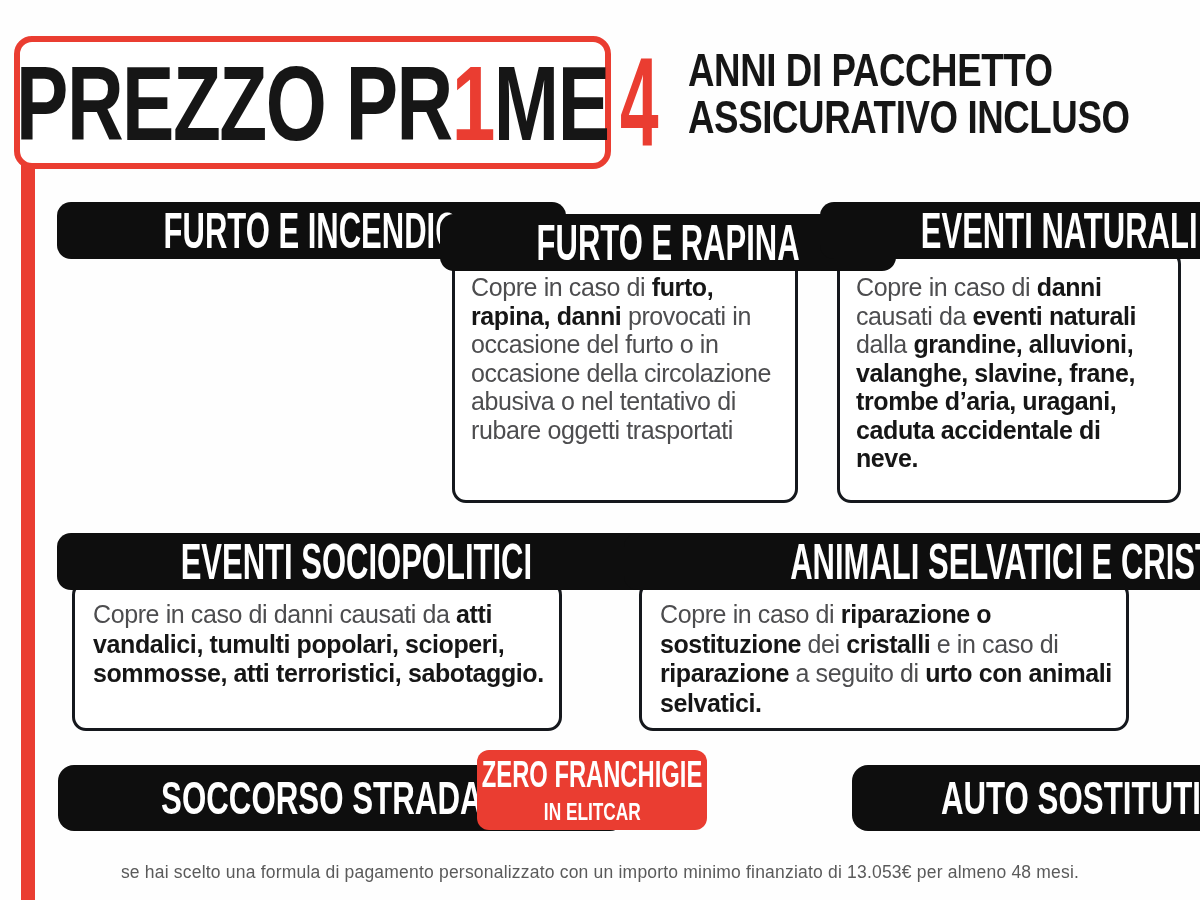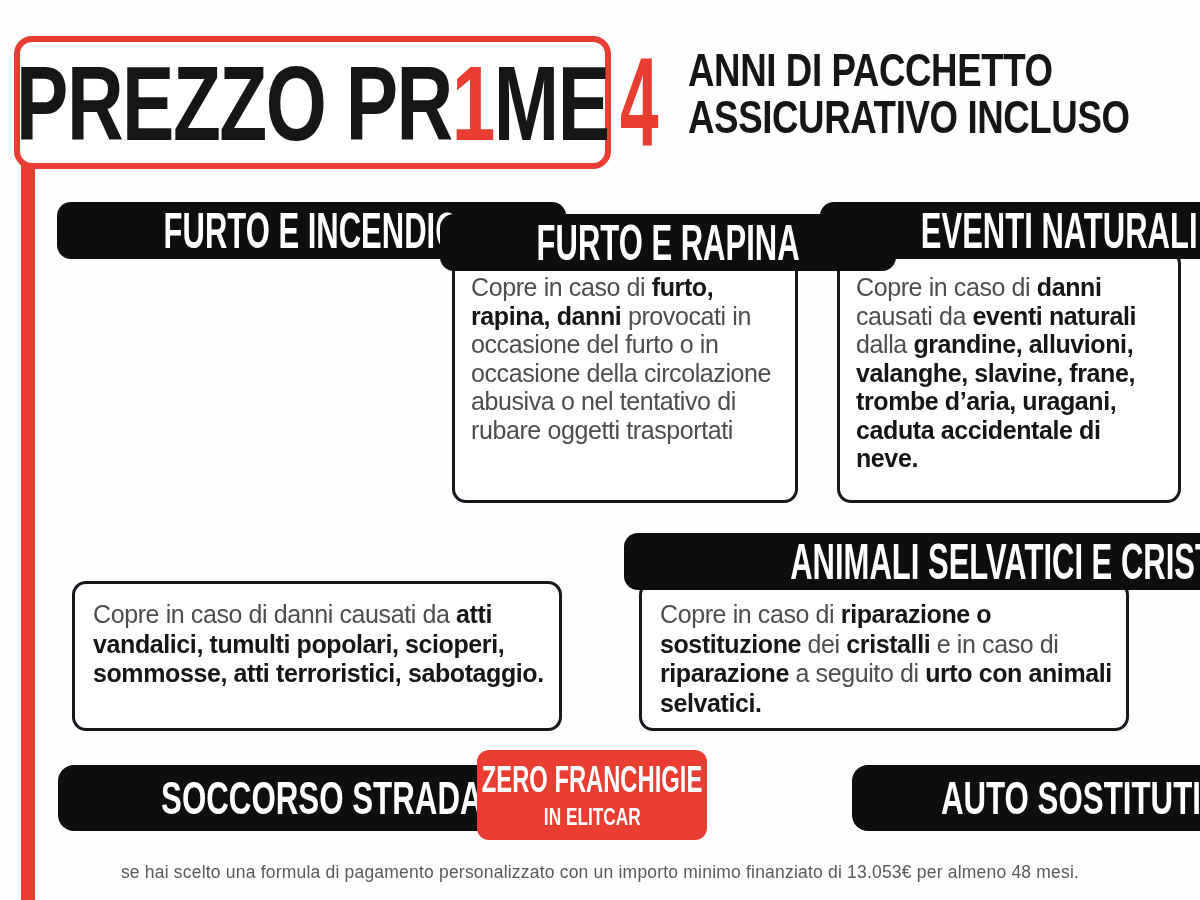--- a/index.html
+++ b/index.html
@@ -64,21 +64,21 @@
   
   .badge-black {
     position:absolute; top:765px; height:66px; display:inline-flex; align-items:center;
     padding:0 18px; background:var(--chip); border-radius:16px;
   }
   .badge-black span {
     color:#fff; font-size:46px; font-weight:800; white-space:nowrap;
     display:inline-block; transform:scaleX(0.68); transform-origin:center;
   }
   .badge-red {
-    position:absolute; left:477px; top:750px; width:230px; height:90px;
+    position:absolute; left:477px; top:750px; width:230px; height:80px;
     background:var(--red); border-radius:12px; display:flex; flex-direction:column;
     align-items:center; justify-content:center; gap:2px;
   }
   .badge-red .l1 {
     color:#fff; font-size:36px; font-weight:800; white-space:nowrap;
     display:inline-block; transform:scaleX(0.66); transform-origin:center;
   }
   .badge-red .l2 {
     color:#fff; font-size:24px; font-weight:800; white-space:nowrap;
     display:inline-block; transform:scaleX(0.72); transform-origin:center;
@@ -118,20 +118,23 @@
     <div class="txt"><span>Copre in caso di </span><span class="b">furto, rapina, danni</span><span> provocati in occasione del furto o in occasione della circolazione abusiva o nel tentativo di rubare oggetti trasportati</span></div>
   </div>
 
   <div class="chip" style="left:820px; top:202px;">
     <span>EVENTI NATURALI</span>
   </div>
   <div class="cardbox box-r1" style="left:837px; width:344px;">
     <div class="txt"><span>Copre in caso di </span><span class="b">danni</span><span> causati da </span><span class="b">eventi naturali</span><span> dalla </span><span class="b">grandine, alluvioni, valanghe, slavine, frane, trombe d’aria, uragani, caduta accidentale di neve.</span></div>
   </div>
 
+  <div class="chip" style="left:57px; top:533px;">
+    <span>EVENTI SOCIOPOLITICI</span>
+  </div>
   <div class="cardbox box-r2" style="left:72px; width:490px;">
     <div class="txt"><span>Copre in caso di danni causati da </span><span class="b">atti vandalici, tumulti popolari, scioperi, sommosse, atti terroristici, sabotaggio.</span></div>
   </div>
 
   <div class="chip" style="left:624px; top:533px;">
     <span>ANIMALI SELVATICI E CRISTALLI</span>
   </div>
   <div class="cardbox box-r2" style="left:639px; width:490px;">
     <div class="txt"><span>Copre in caso di </span><span class="b">riparazione o sostituzione</span><span> dei </span><span class="b">cristalli</span><span> e in caso di </span><span class="b">riparazione</span><span> a seguito di </span><span class="b">urto con animali selvatici.</span></div>
   </div>

